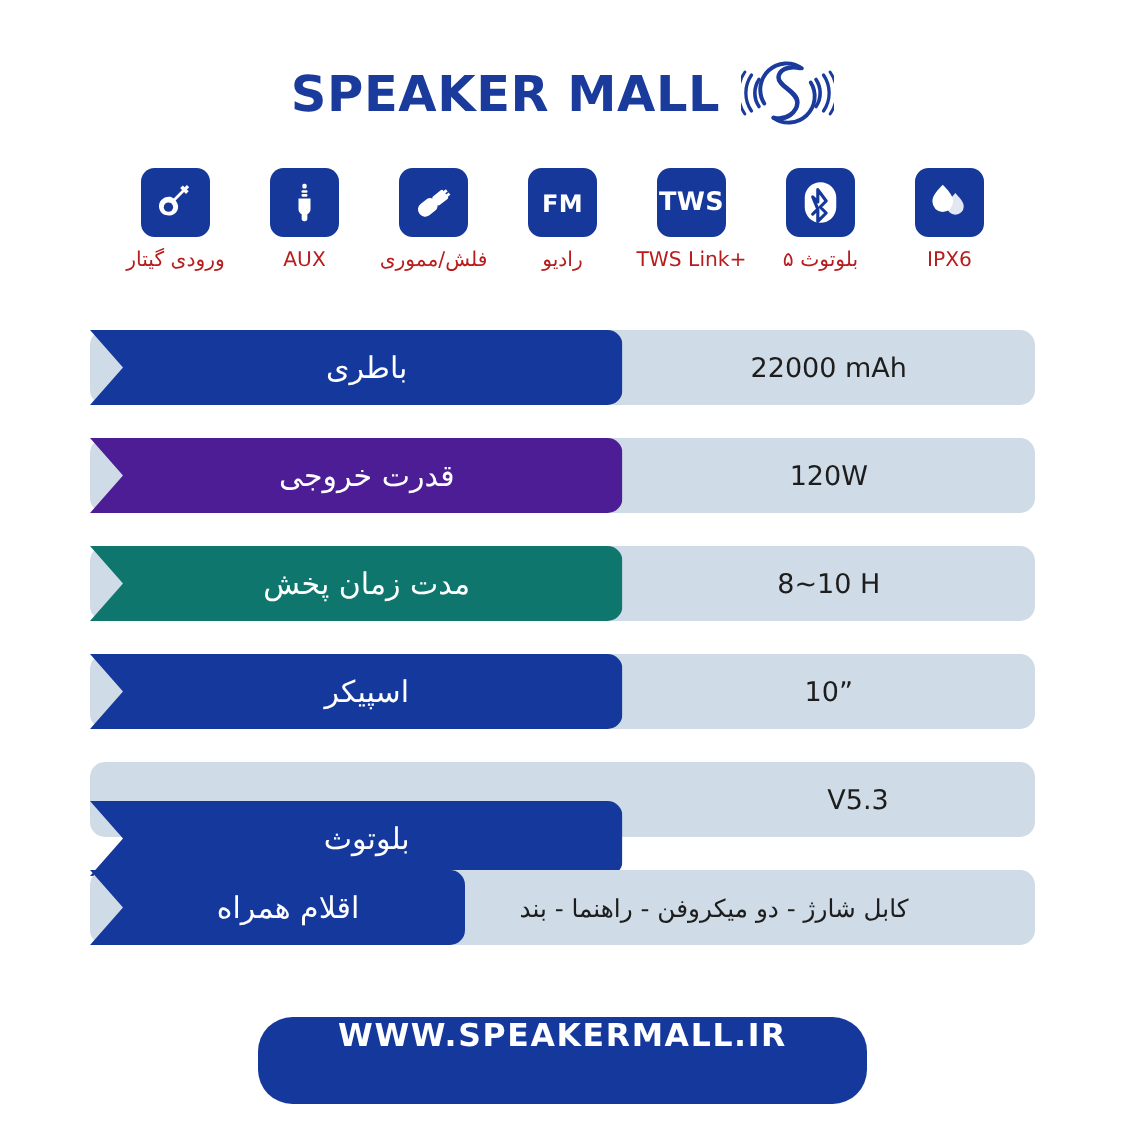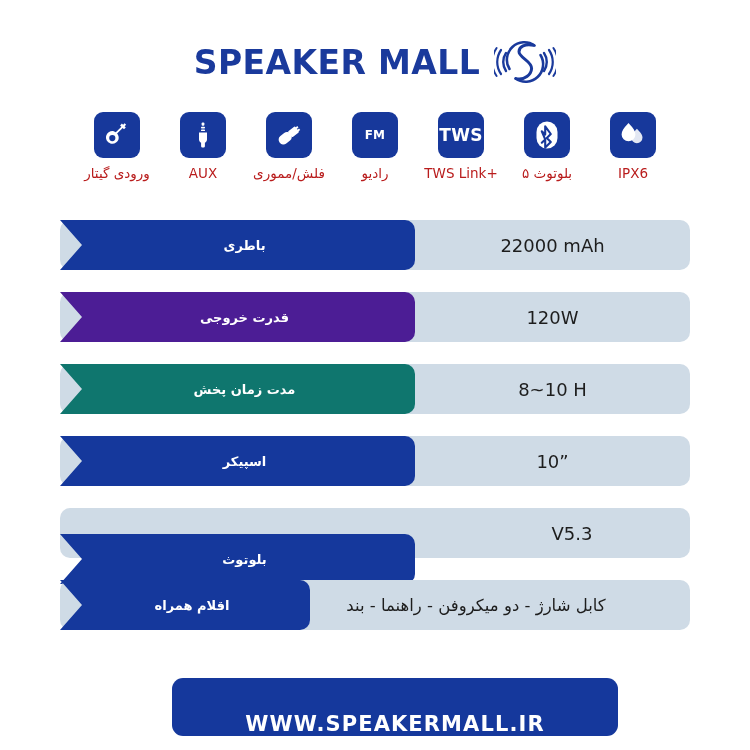--- a/index.html
+++ b/index.html
@@ -78,21 +78,21 @@
     background: #17389b;
     display: flex;
     align-items: center;
     justify-content: center;
     color: #ffffff;
   }
 
   .feature-tile svg { display: block; }
 
   .tile-text {
-    font-size: 12px;
+    font-size: 16px;
     font-weight: 600;
     color: #ffffff;
     letter-spacing: 0.3px;
     direction: ltr;
     font-family: "DejaVu Sans", "Liberation Sans", sans-serif;
   }
 
   .feature-label {
     margin-top: 8px;
     font-size: 13.5px;
@@ -142,40 +142,40 @@
     left: 0;
     height: 50px;
     background: #153a9e;
     border-radius: 0 10px 10px 0;
     display: flex;
     align-items: center;
     justify-content: center;
     padding-right: 18px;
     padding-left: 32px;
     color: #ffffff;
-    font-size: 13px;
-    font-weight: 700;
+    font-size: 20px;
+    font-weight: 400;
     white-space: nowrap;
     direction: rtl;
     -webkit-clip-path: polygon(0 0, 100% 0, 100% 100%, 0 100%, 0 100%, 22px 50%, 0 0);
     clip-path: polygon(0 0, 100% 0, 100% 100%, 0 100%, 0 100%, 22px 50%, 0 0);
     font-family: "DejaVu Sans", "Liberation Sans", sans-serif;
   }
 
   
   .footer-btn {
     position: absolute;
     left: 172px;
     top: 678px;
-    width: 446px;
+    width: 406px;
     height: 58px;
     background: #15389c;
-    border-radius: 11px;
-    display: flex;
-    align-items: flex-end;
+    border-radius: 23px;
+    display: flex;
+    align-items: flex-start;
     justify-content: center;
     border: none;
     cursor: pointer;
   }
 
   .footer-btn-text {
     color: #ffffff;
     font-size: 21px;
     font-weight: 700;
     letter-spacing: 1.1px;

